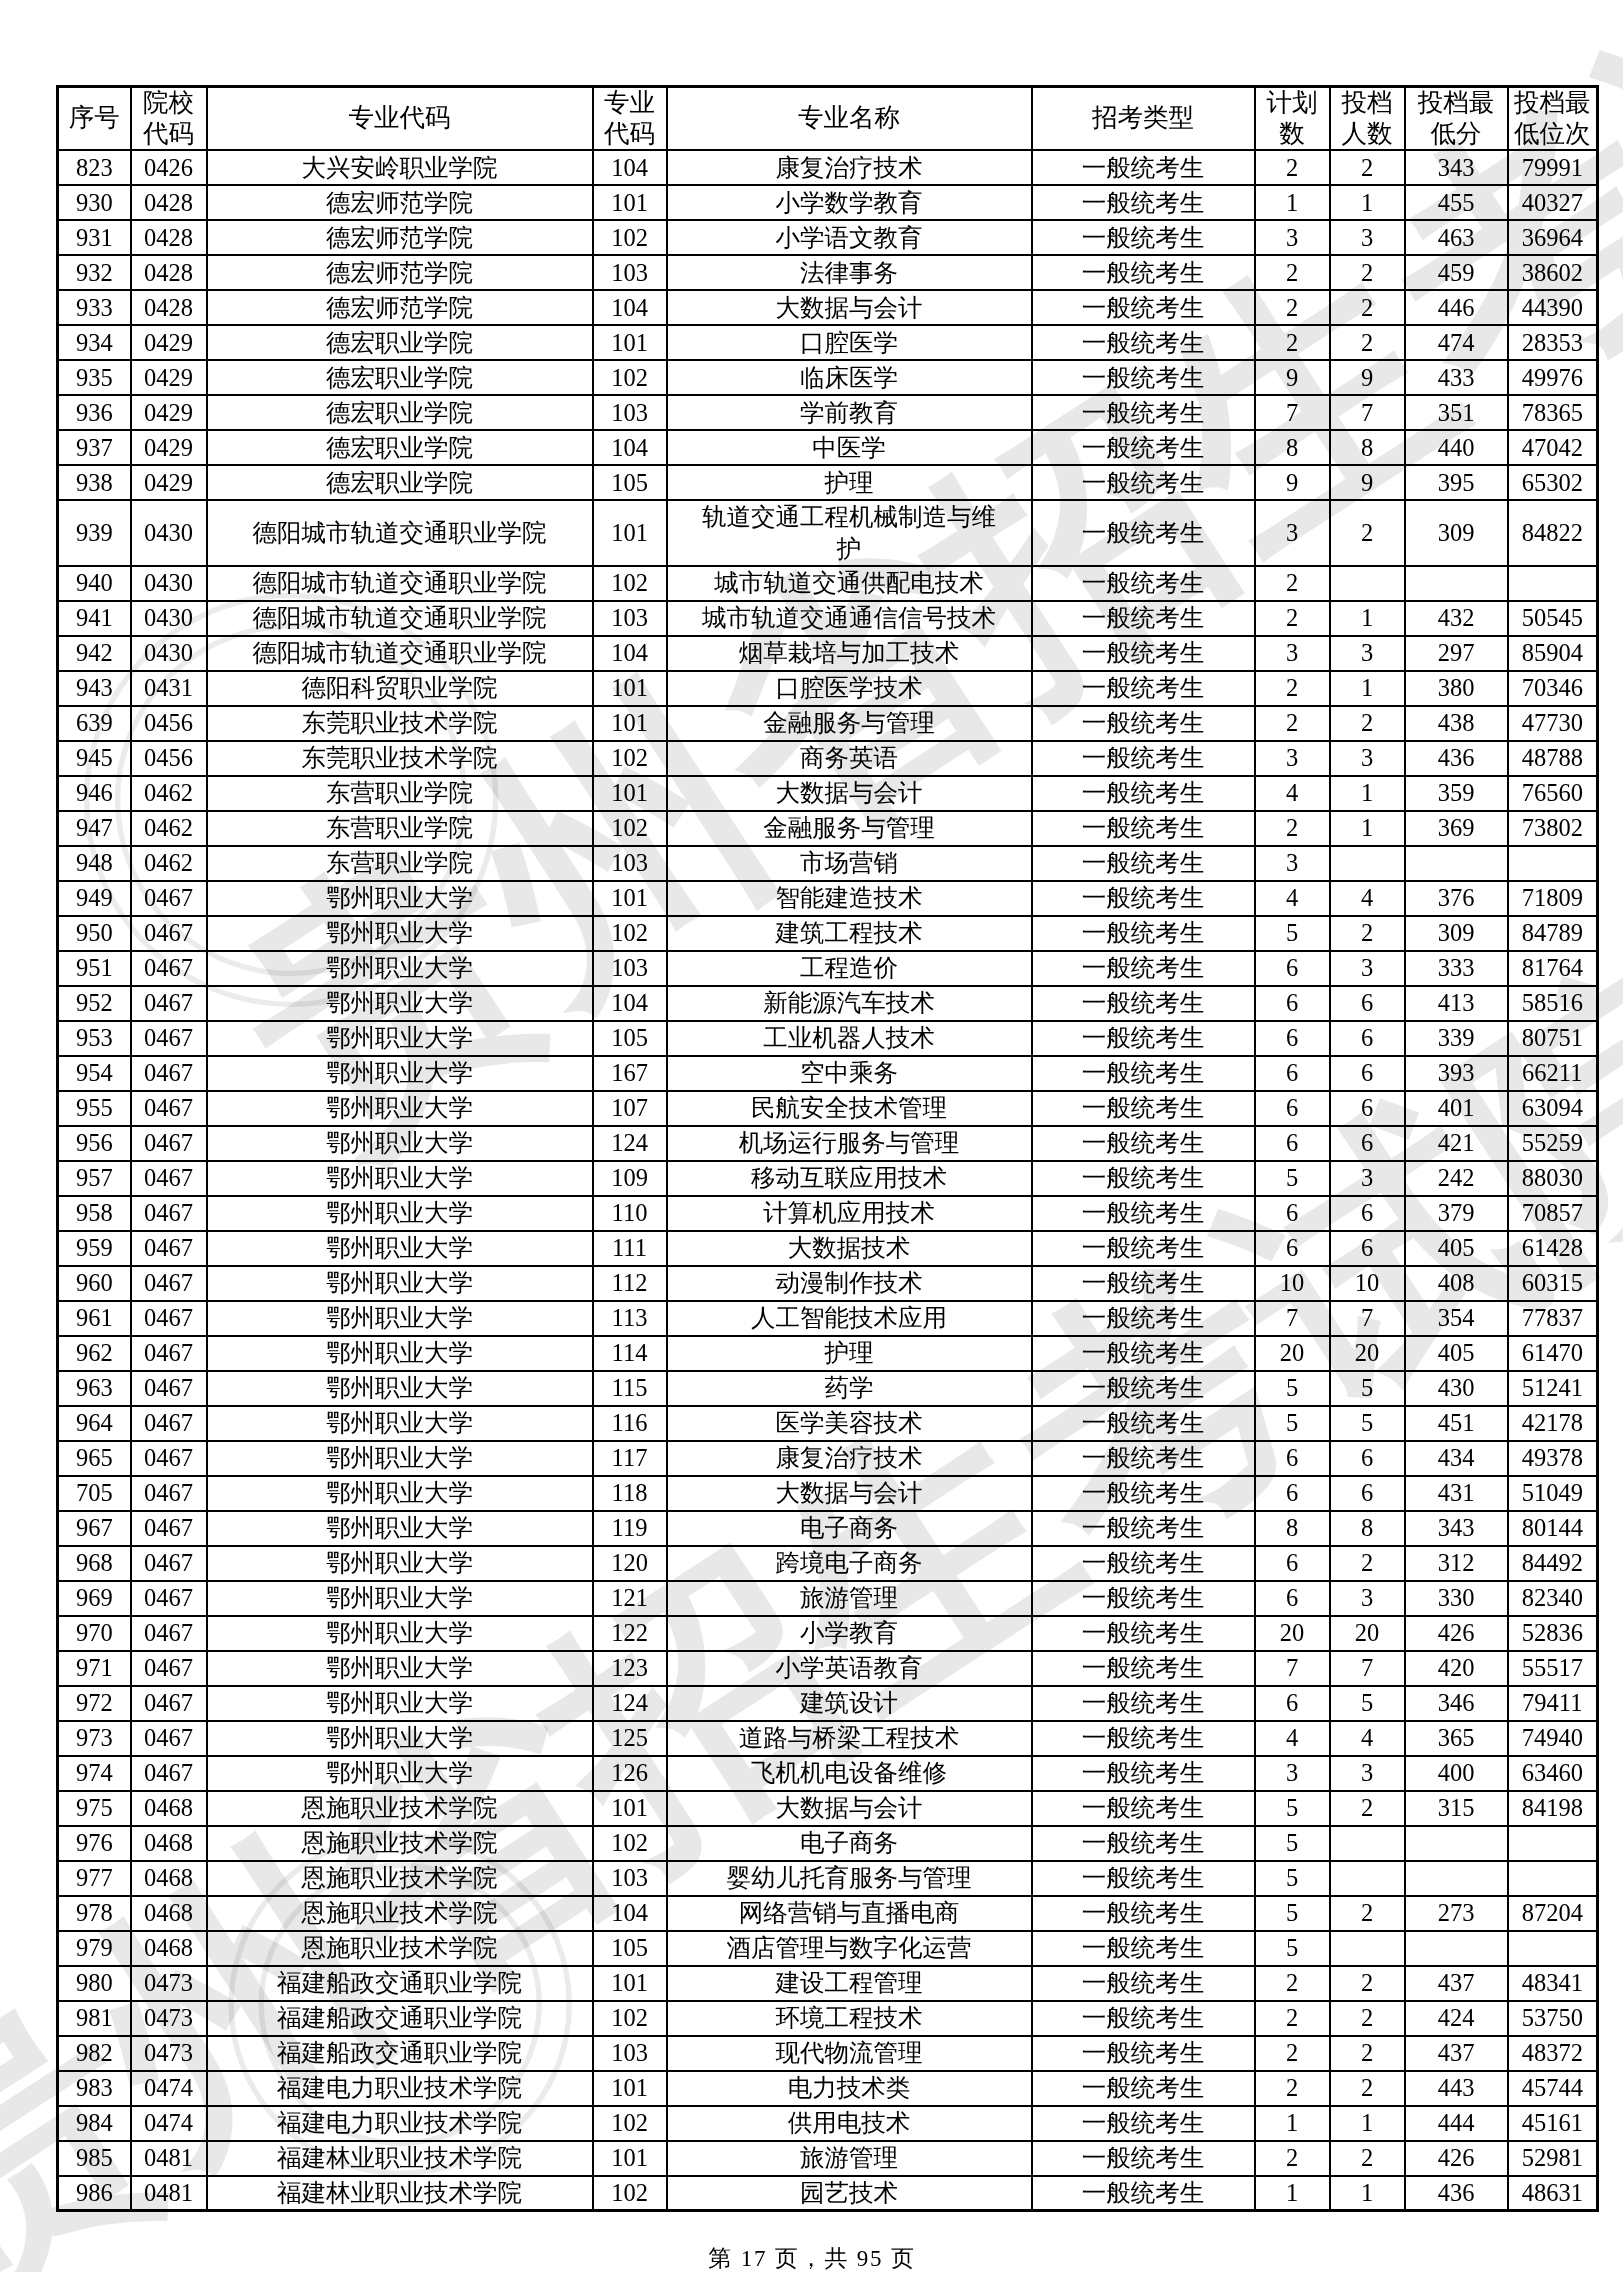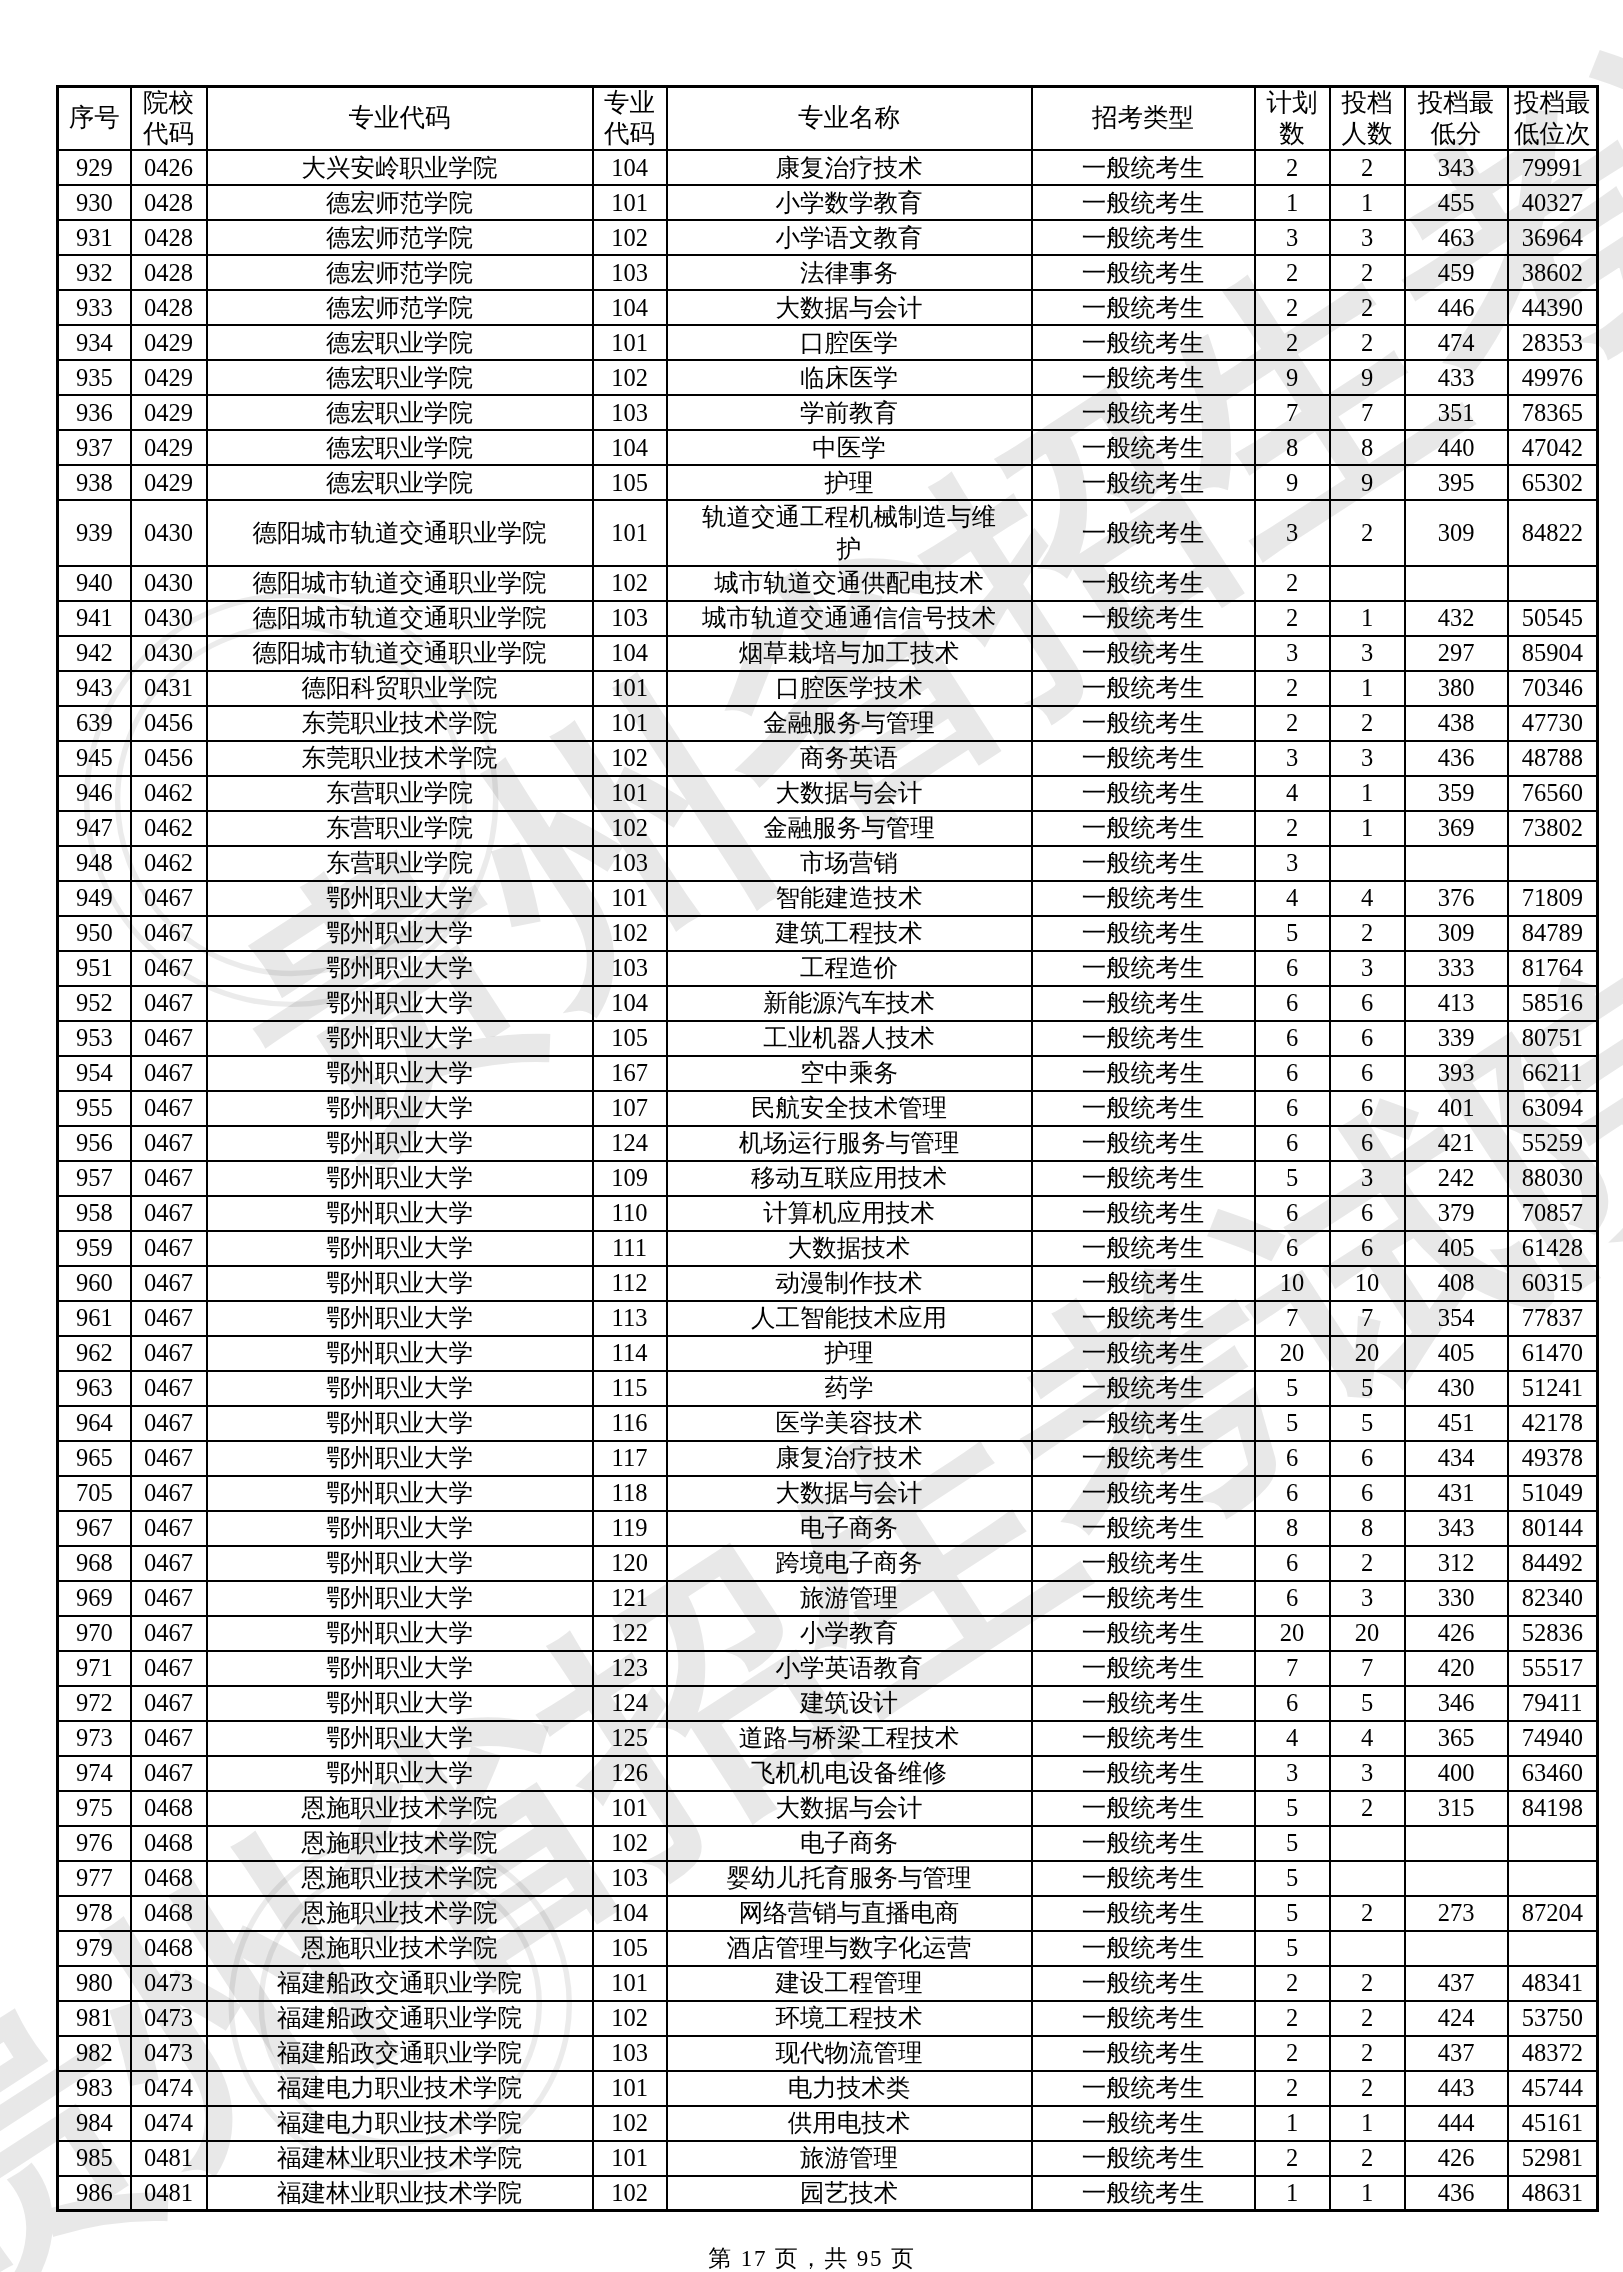--- a/index.html
+++ b/index.html
@@ -113,21 +113,21 @@
           <th>专业名称</th>
           <th>招考类型</th>
           <th>计划数</th>
           <th>投档人数</th>
           <th>投档最低分</th>
           <th>投档最低位次</th>
         </tr>
     </thead>
     <tbody>
         <tr>
-          <td><span>929</span></td>
+          <td><span>823</span></td>
           <td><span>0426</span></td>
           <td><span>大兴安岭职业学院</span></td>
           <td><span>104</span></td>
           <td><span>康复治疗技术</span></td>
           <td><span>一般统考生</span></td>
           <td><span>2</span></td>
           <td><span>2</span></td>
           <td><span>343</span></td>
           <td><span>79991</span></td>
         </tr>

